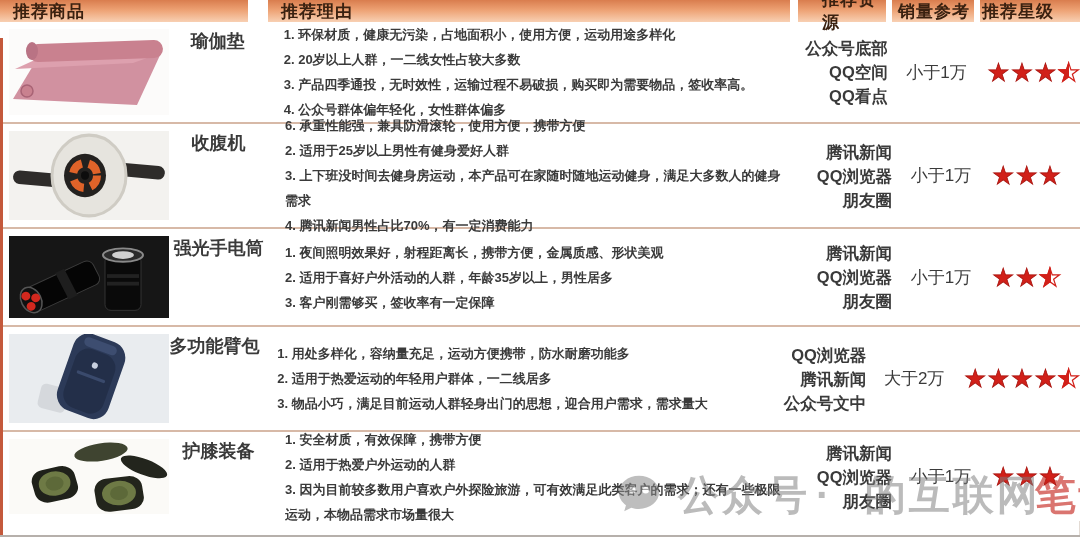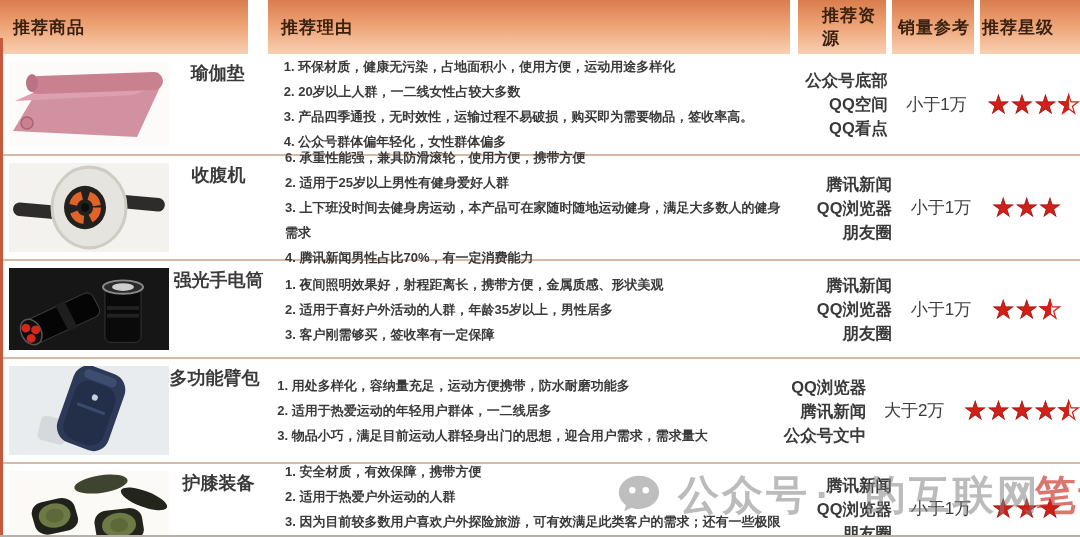--- a/index.html
+++ b/index.html
@@ -6,21 +6,21 @@
   .page{
     position:relative; width:1080px; height:537px; overflow:hidden;
     font-family:"Liberation Sans","DejaVu Sans",sans-serif;
     background:#fff;
     box-shadow: inset -1px 0 0 #e3dbd4;
   }
   .page::before{content:""; position:absolute; left:0; top:38px; bottom:0; width:3px; background:#c4593c; z-index:5;}
   .page::after{content:""; position:absolute; left:0; right:0; bottom:0; height:2px; background:#b6b0ab; z-index:5;}
 
   
-  .header-row{display:flex; height:54px;}
+  .header-row{display:flex; height:22px;}
   .hcell{
     background:linear-gradient(180deg,#d97d4e 0%, #eda173 45%, #f8d0b3 100%);
     color:#3a2110; font-weight:700; font-size:17px;
     display:flex; align-items:center; padding-left:13px; box-sizing:border-box;
     letter-spacing:1px;
   }
   .h1{width:248px; margin-right:20px;}
   .h2{width:522px; margin-right:8px;}
   .h3{width:88px;  margin-right:6px; padding-left:24px;}
   .h4{width:82px;  margin-right:6px; padding-left:6px;font-family:Liberation Serif, serif;}

